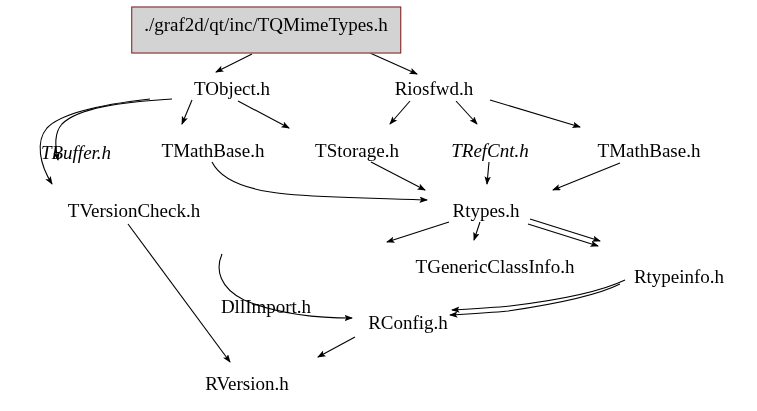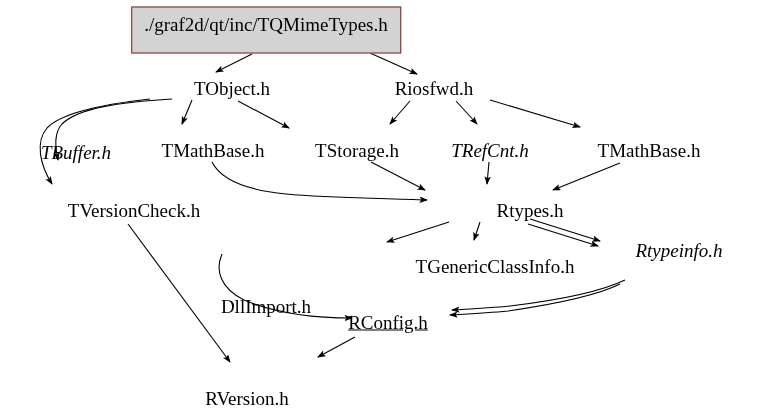--- a/index.html
+++ b/index.html
@@ -78,21 +78,21 @@
   <div id="nodes-group">
       <div class="node boxed" style="left: 266px; top: 30px;">./graf2d/qt/inc/TQMimeTypes.h</div>
       <div class="node" style="left: 195px; top: 88px; margin-left: 37px;">TObject.h</div>
       <div class="node" style="left: 434px; top: 88px;">Riosfwd.h</div>
       <div class="node" style="left: 76px; top: 152px; font-style: italic;">TBuffer.h</div>
       <div class="node" style="left: 213px; top: 150px;">TMathBase.h</div>
       <div class="node" style="left: 357px; top: 150px;">TStorage.h</div>
       <div class="node" style="left: 490px; top: 150px; font-style: italic;">TRefCnt.h</div>
       <div class="node" style="left: 649px; top: 150px;">TMathBase.h</div>
       <div class="node" style="left: 106px; top: 210px; margin-left: 28px;">TVersionCheck.h</div>
-      <div class="node" style="left: 486px; top: 210px; margin-left: 44px;">Rtypes.h</div>
+      <div class="node" style="left: 486px; top: 210px;">Rtypes.h</div>
       <div class="node" style="left: 266px; top: 266px; margin-top: 40px;">DllImport.h</div>
       <div class="node" style="left: 455px; top: 266px; margin-left: 40px;">TGenericClassInfo.h</div>
-      <div class="node" style="left: 679px; top: 250px; font-style: italic;">Rtypeinfo.h</div>
-      <div class="node" style="left: 388px; top: 322px; text-decoration: underline;">RConfig.h</div>
-      <div class="node" style="left: 247px; top: 398px;">RVersion.h</div>
+      <div class="node" style="left: 679px; top: 276px;">Rtypeinfo.h</div>
+      <div class="node" style="left: 408px; top: 322px;">RConfig.h</div>
+      <div class="node" style="left: 247px; top: 383px;">RVersion.h</div>
     </div>
 
 </div>
 
 </body></html>

